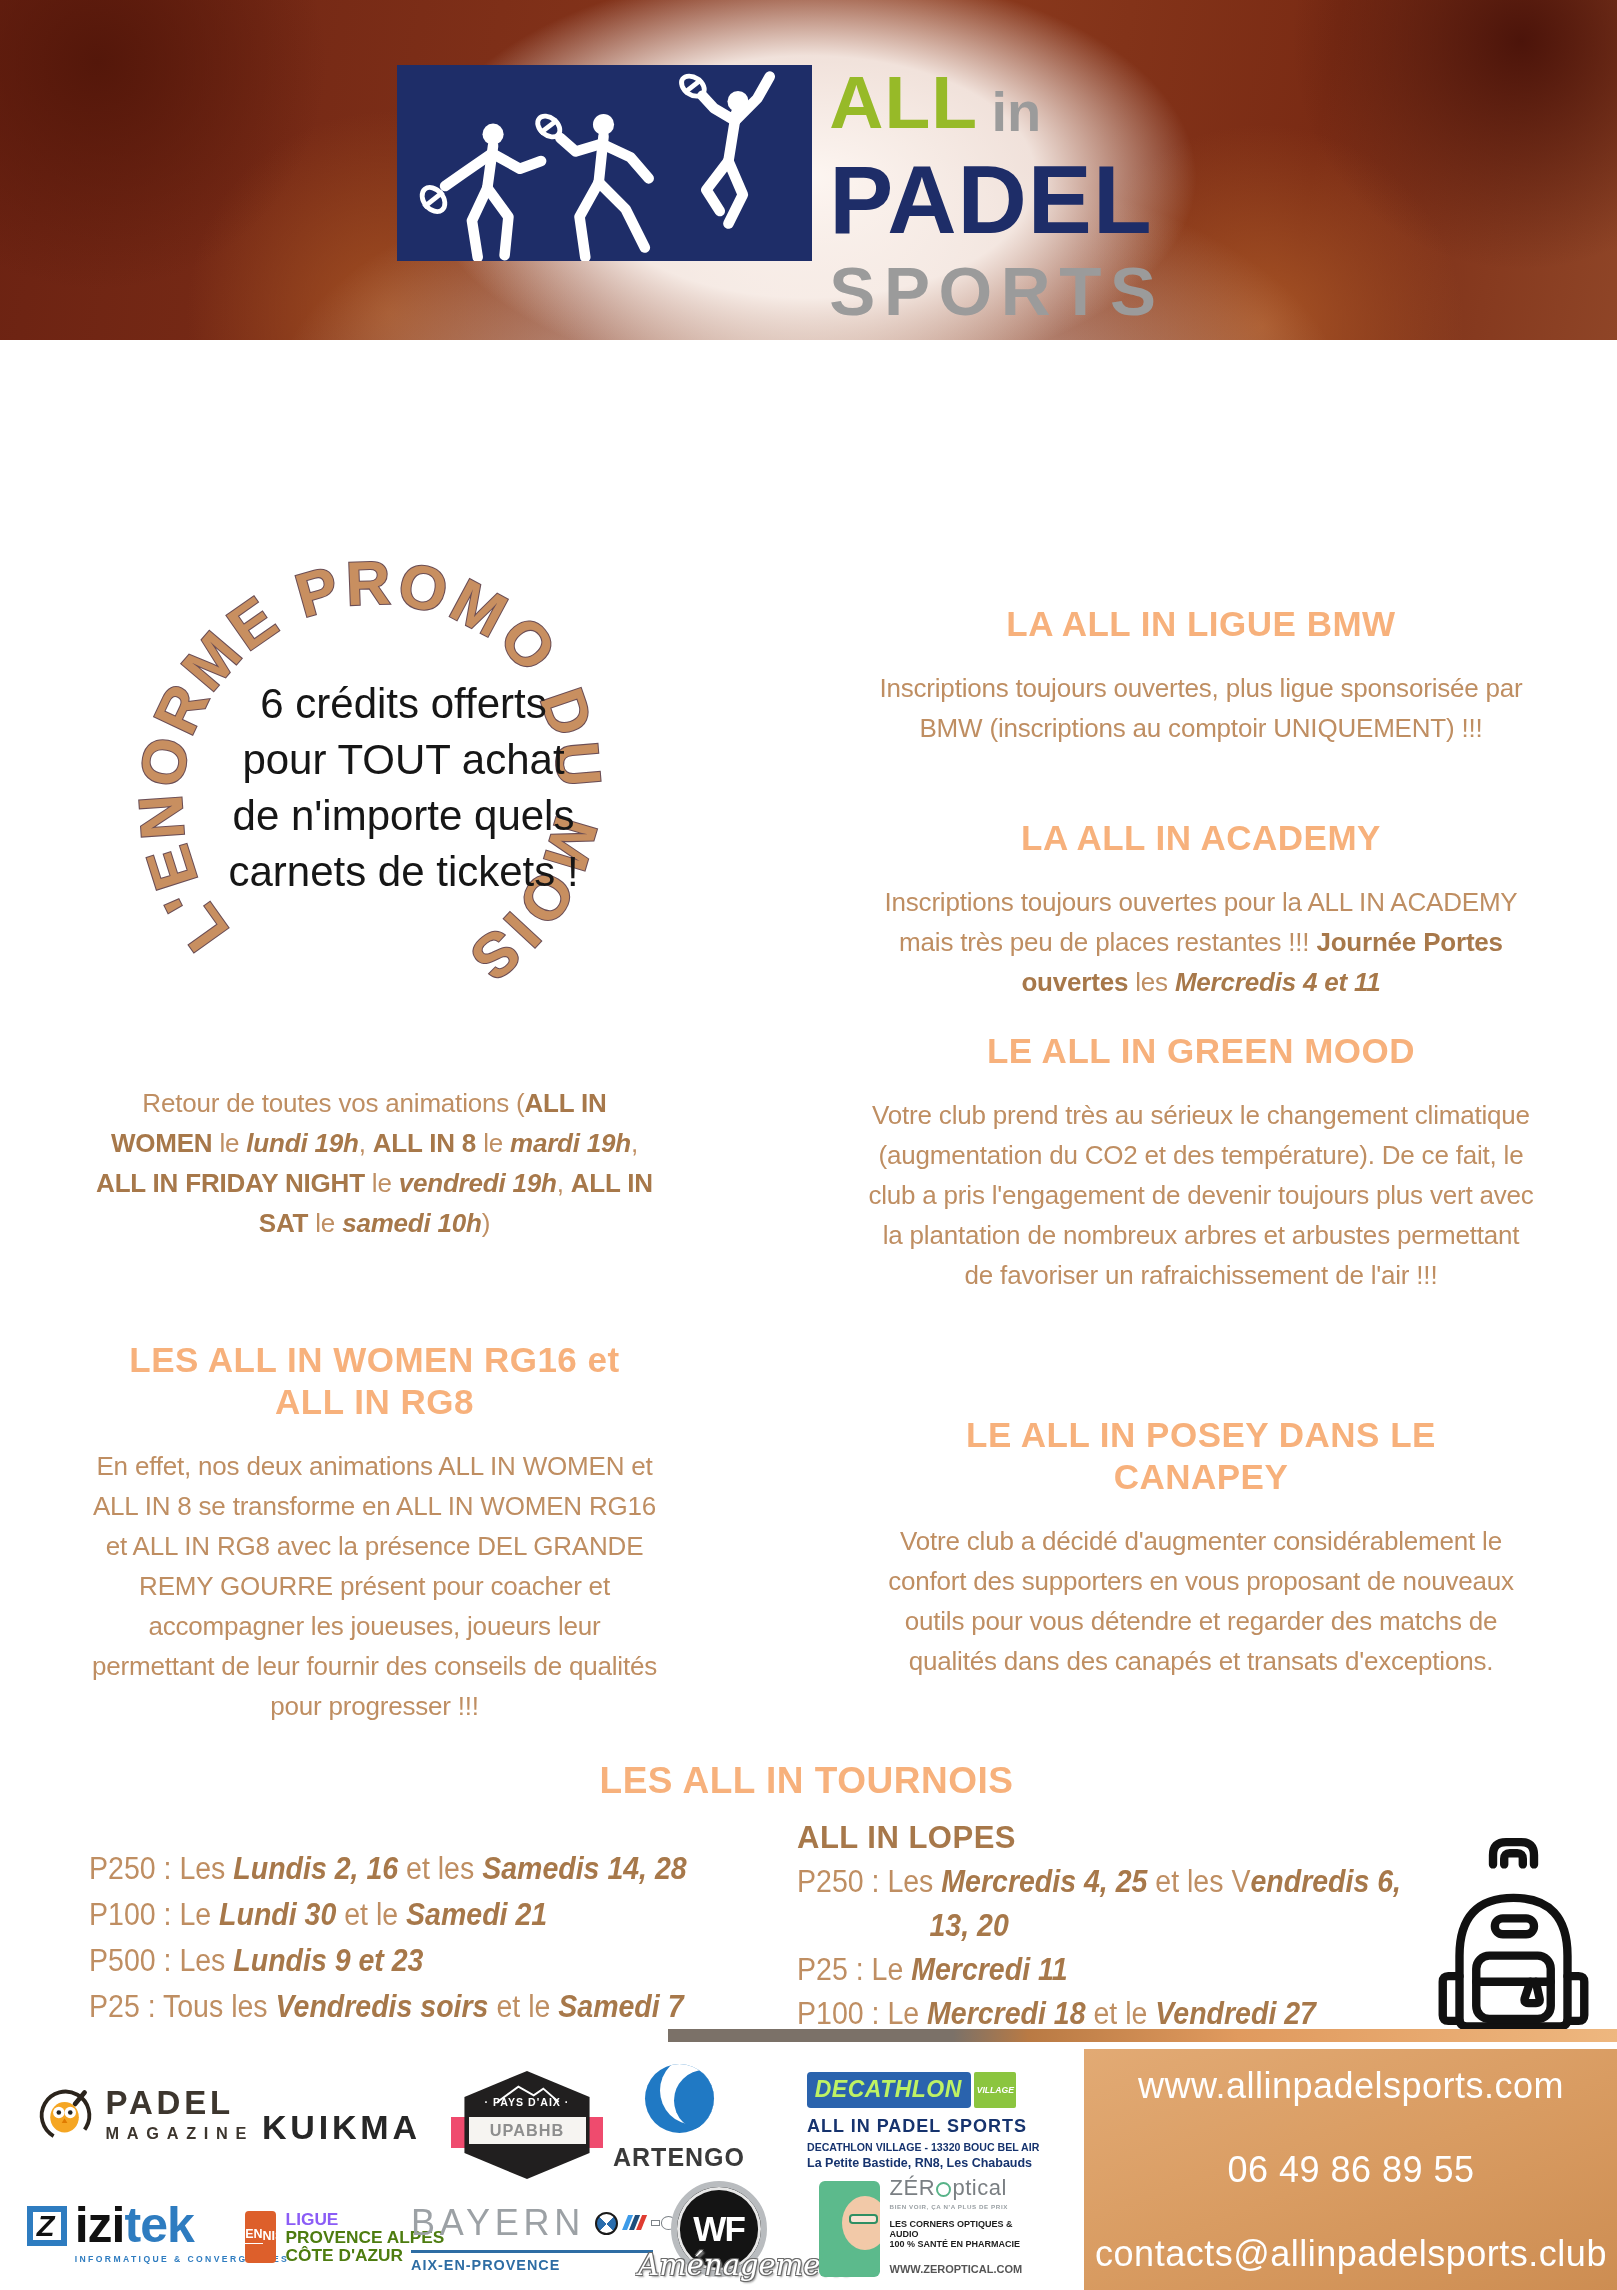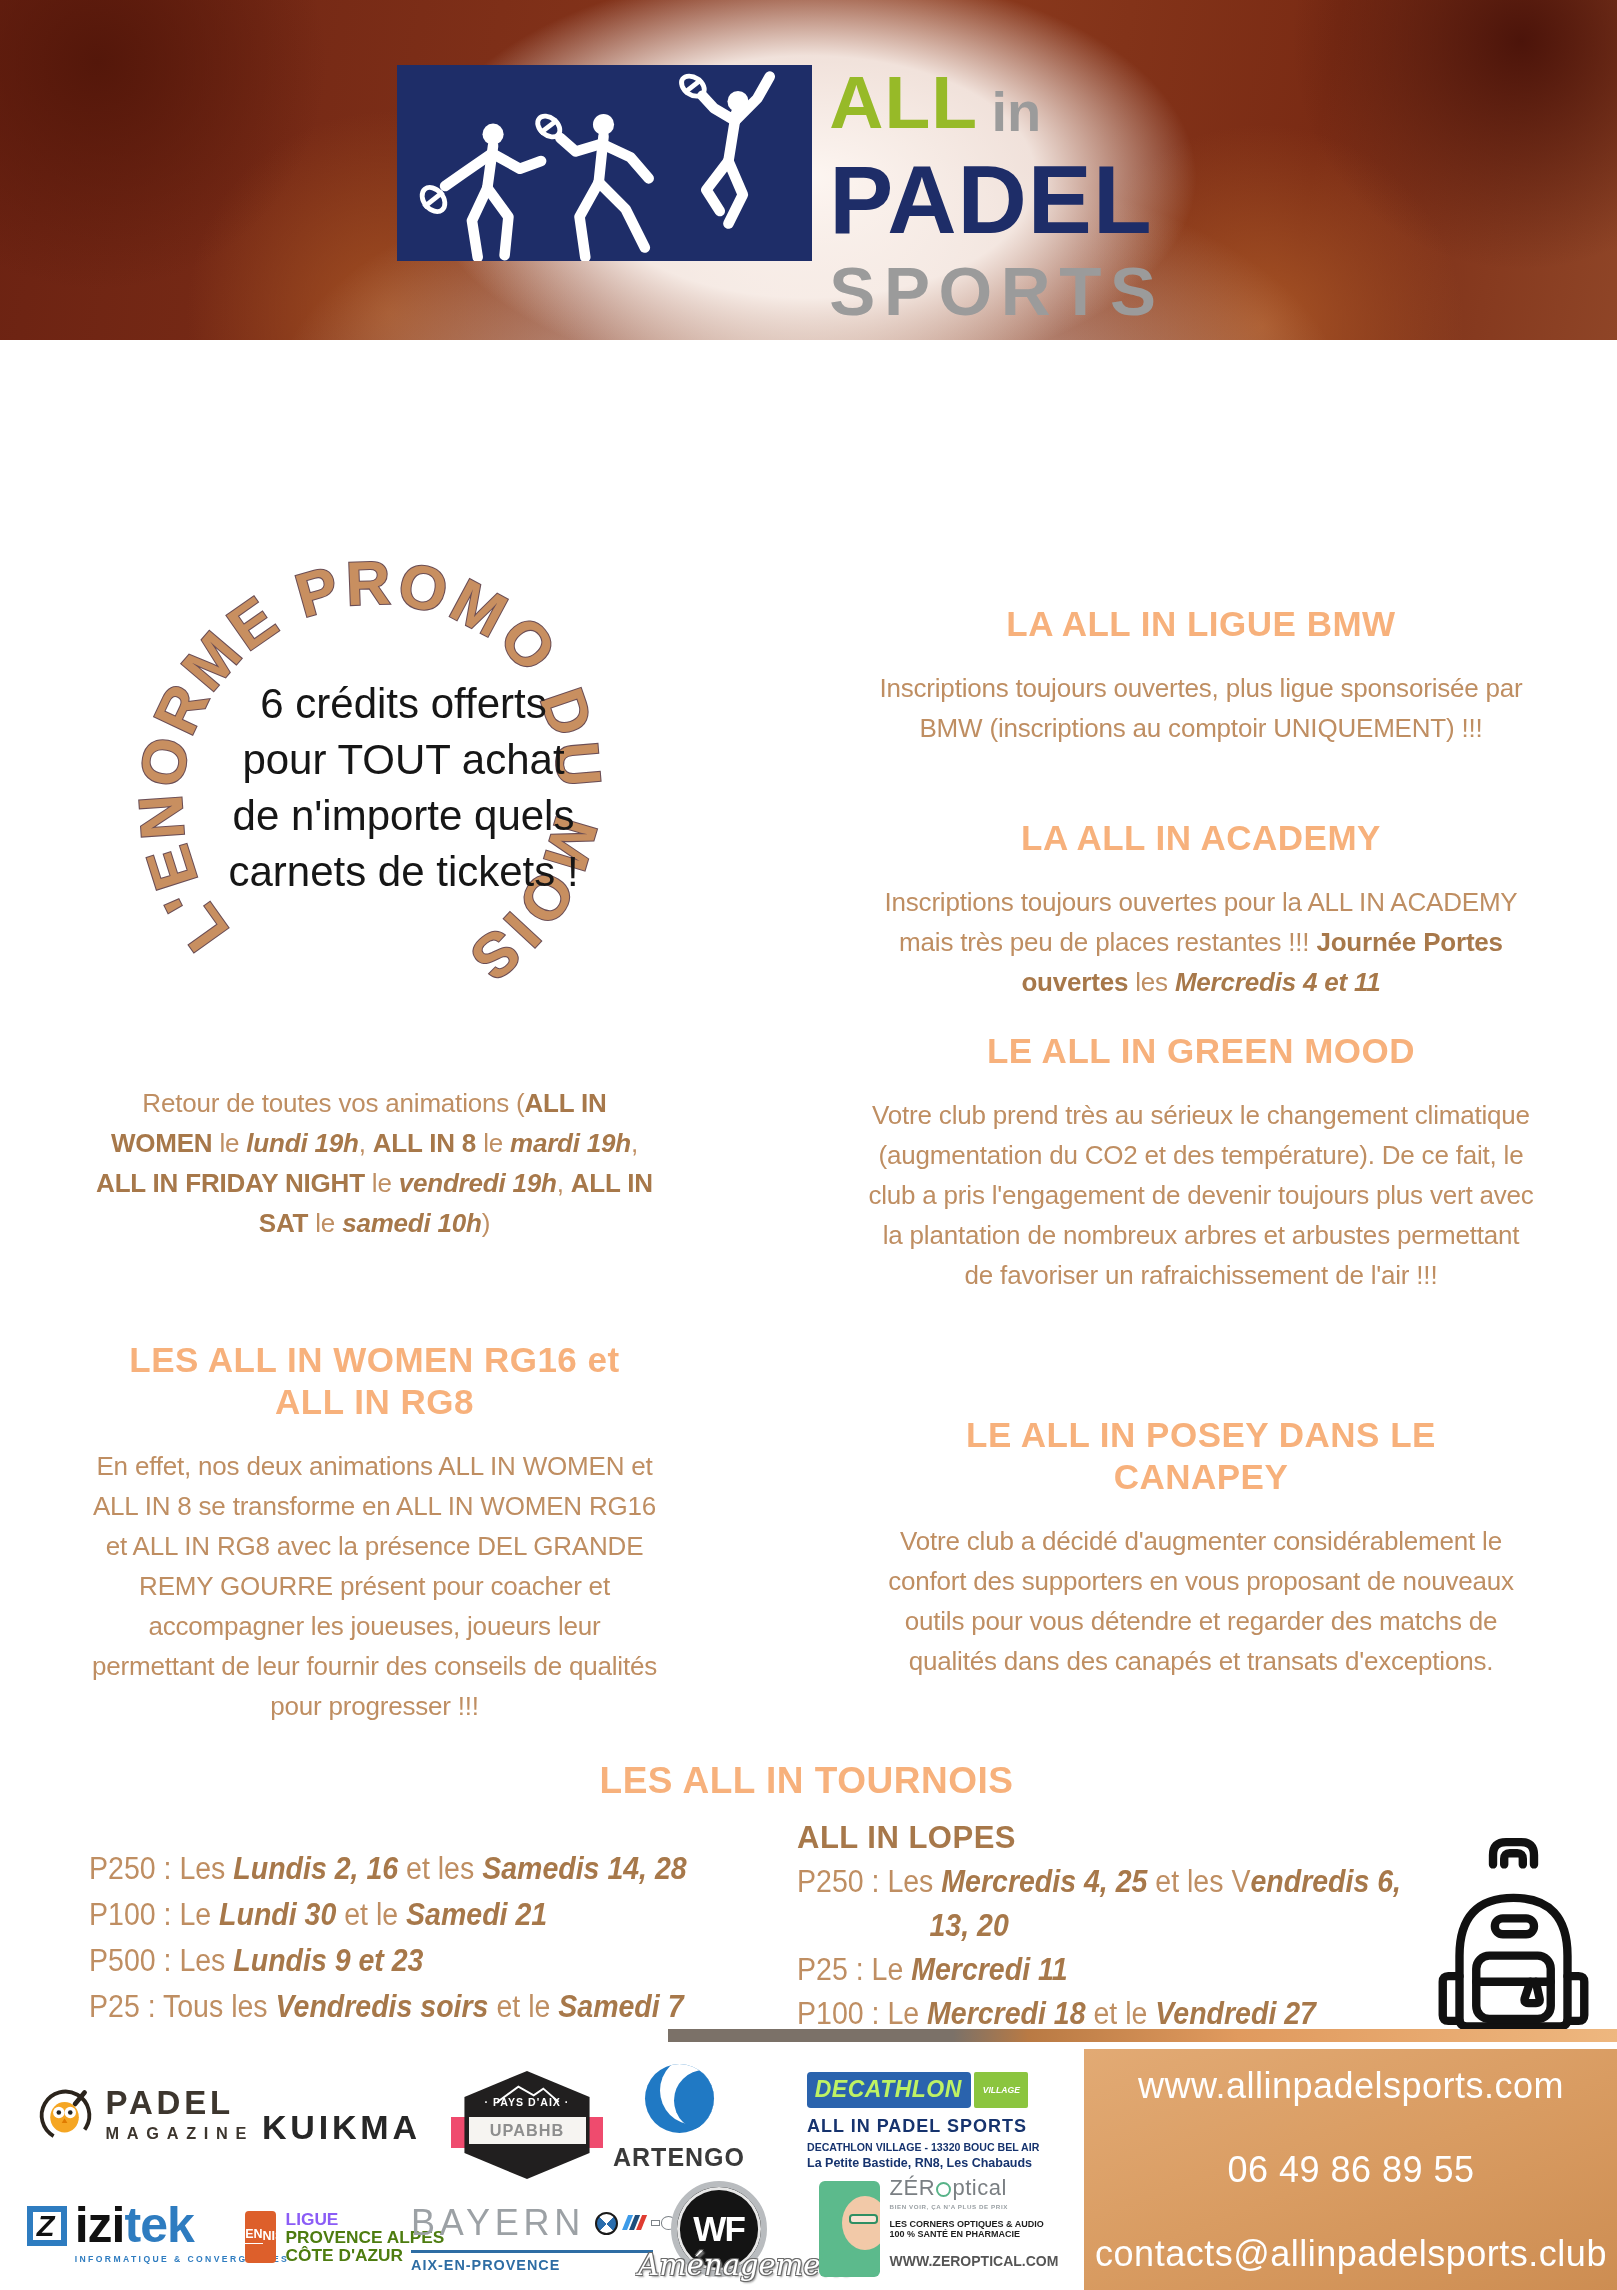--- a/index.html
+++ b/index.html
@@ -97,21 +97,21 @@
   .artengo{left:612px;top:2064px;width:134px;text-align:center;}
   .art-c{position:relative;width:69px;height:69px;border-radius:50%;background:#2079c4;overflow:hidden;margin:0 auto;}
   .art-c::before{content:"";position:absolute;left:15.4px;top:-7.7px;width:69px;height:69px;border-radius:50%;background:#fff;}
   .art-c::after{content:"";position:absolute;left:29px;top:5.8px;width:61px;height:61px;border-radius:50%;background:#2079c4;}
   .art-t{margin-top:9.6px;font-weight:800;font-size:25px;color:#3a3a3a;letter-spacing:1px;}
   .deca{left:807px;top:2072px;width:250px;}
   .deca-row{display:flex;align-items:stretch;}
   .deca-brand{background:#2a63ad;color:#bef264;font-weight:800;font-style:italic;font-size:23px;
     padding:3.8px 9.6px 4.8px 7.7px;border-radius:3.8px;letter-spacing:0.5px;}
   .deca-village{background:#8bc53f;color:#fff;font-weight:700;font-style:italic;font-size:8.6px;
-    display:flex;align-items:center;justify-content:center;width:54px;margin-left:2.9px;border-radius:1.9px;}
+    display:flex;align-items:center;justify-content:center;width:42px;margin-left:2.9px;border-radius:1.9px;}
   .deca-l1{margin-top:8.6px;color:#16336e;font-weight:800;font-size:18px;letter-spacing:1px;}
   .deca-l2{margin-top:3.8px;color:#16336e;font-weight:700;font-size:10.6px;}
   .deca-l3{margin-top:2.9px;color:#16336e;font-weight:700;font-size:12.5px;}
   .izitek{left:27px;top:2200px;display:flex;align-items:flex-start;}
   .izi-ic{width:40px;height:40px;border:6.7px solid #2e7cc0;background:#fff;position:relative;margin-top:5.8px;}
   .izi-ic span{position:absolute;left:3.8px;top:-1.9px;font-weight:800;font-size:29px;color:#111;font-style:italic;}
   .izi-words{margin-left:7.7px;}
   .izi-name{font-weight:800;font-size:50px;line-height:50px;letter-spacing:-1px;}
   .izi-p1{color:#111;} .izi-p2{color:#2e7cc0;}
   .izi-tag{margin-top:3.8px;color:#2e7cc0;font-size:8.6px;font-weight:700;letter-spacing:2.4px;}
@@ -147,21 +147,21 @@
   .zero{left:819px;top:2175px;width:196px;height:110px;display:flex;}
   .zero-photo{position:relative;width:61px;height:96px;background:#5cba8c;border-radius:5.8px;margin-top:5.8px;flex:0 0 auto;overflow:hidden;}
   .zero-face{position:absolute;right:-7.7px;top:15.4px;width:46px;height:54px;background:#f2c9a8;border-radius:50%;}
   .zero-glasses{position:absolute;right:1.9px;top:33px;width:29px;height:10.6px;border:2.9px solid #2f8f63;border-radius:3.8px;background:rgba(255,255,255,.5);}
   .zero-words{margin-left:9.6px;}
   .zero-name{font-size:22px;color:#7a7f83;font-weight:400;letter-spacing:0.5px;}
   .zero-o{display:inline-block;width:15.4px;height:15.4px;border:2.9px solid #57b388;border-radius:50%;vertical-align:-1.9px;margin:0 1px;}
   .zero-tag{font-size:6.2px;color:#9aa0a4;letter-spacing:0.6px;margin-top:1.9px;font-weight:700;}
   .zero-b1{margin-top:9.6px;font-size:9px;font-weight:800;color:#1d1d1d;}
   .zero-b2{font-size:9px;font-weight:800;color:#1d1d1d;}
-  .zero-url{margin-top:13.4px;font-size:14px;font-weight:800;color:#555;}
+  .zero-url{margin-top:13.4px;font-size:11px;font-weight:800;color:#555;}
   .contact{position:absolute;left:1084px;top:2049px;width:534px;height:241px;
     background:linear-gradient(160deg,#e2aa74 0%,#d99c62 50%,#cd8d52 100%);
     display:flex;flex-direction:column;align-items:center;justify-content:center;gap:42px;}
   .contact div{color:#fff;font-size:36px;font-weight:400;letter-spacing:0.5px;}
 </style>
 </head>
 <body>
 
 <div class="page">
 

